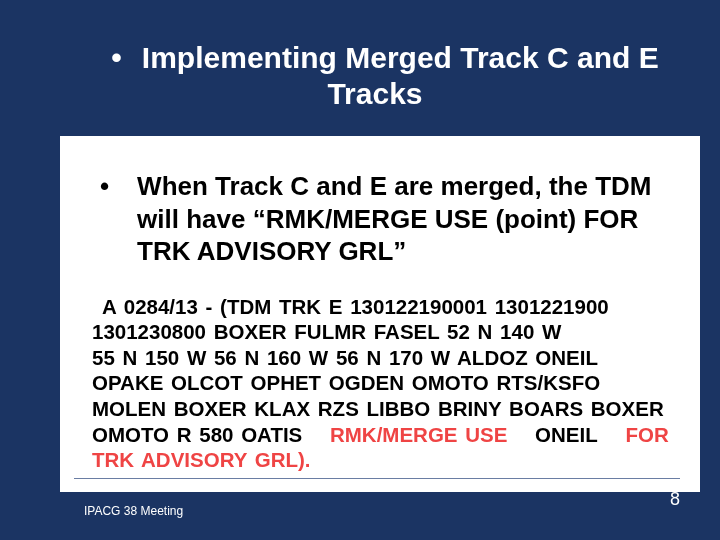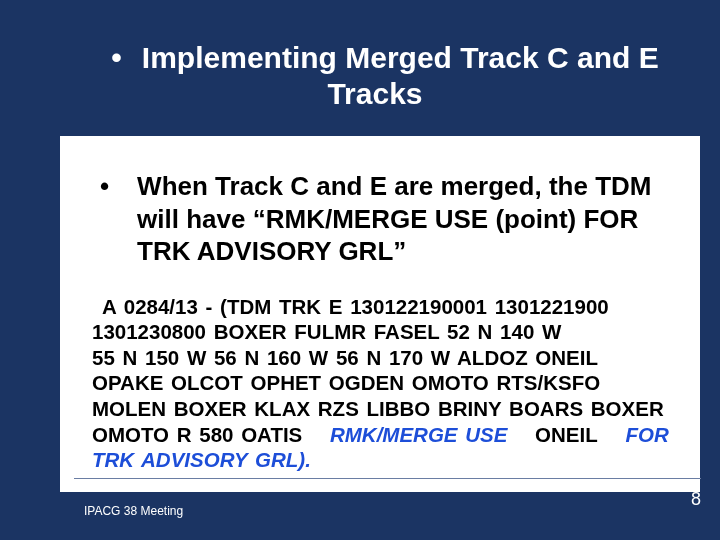--- a/index.html
+++ b/index.html
@@ -44,25 +44,25 @@
   }
   .body-block {
     color: #000000;
     font-size: 20.5px;
     font-weight: bold;
     line-height: 1.25;
     margin-top: 16px;
     padding-left: 2px;
     word-spacing: 2px;
   }
-  .body-block .hl { color: #1d4ed8; font-style: italic; }
+  .body-block .hl { color: #ef4444; }
   .footer {
     position: absolute;
     left: 34px;
-    right: 19px;
+    right: 40px;
     bottom: 10px;
     color: #ffffff;
     font-size: 12px;
     line-height: 1.4;
   }
   .footer-left { float: left; }
   .footer-right {
     float: right;
     font-size: 18px;
     margin-top: 4px;

